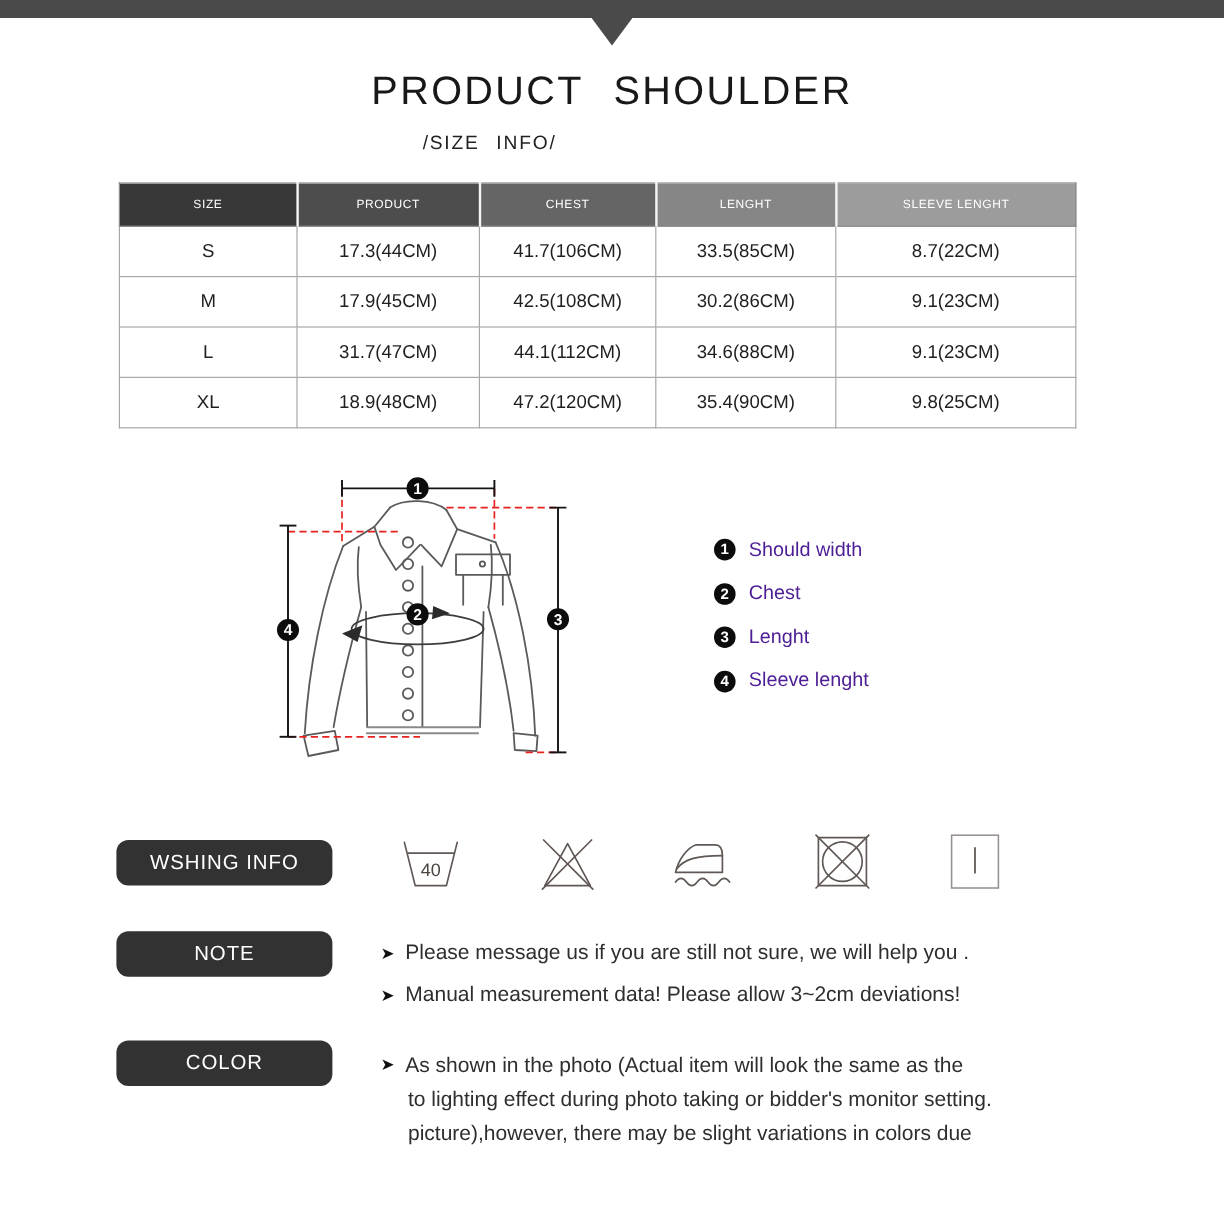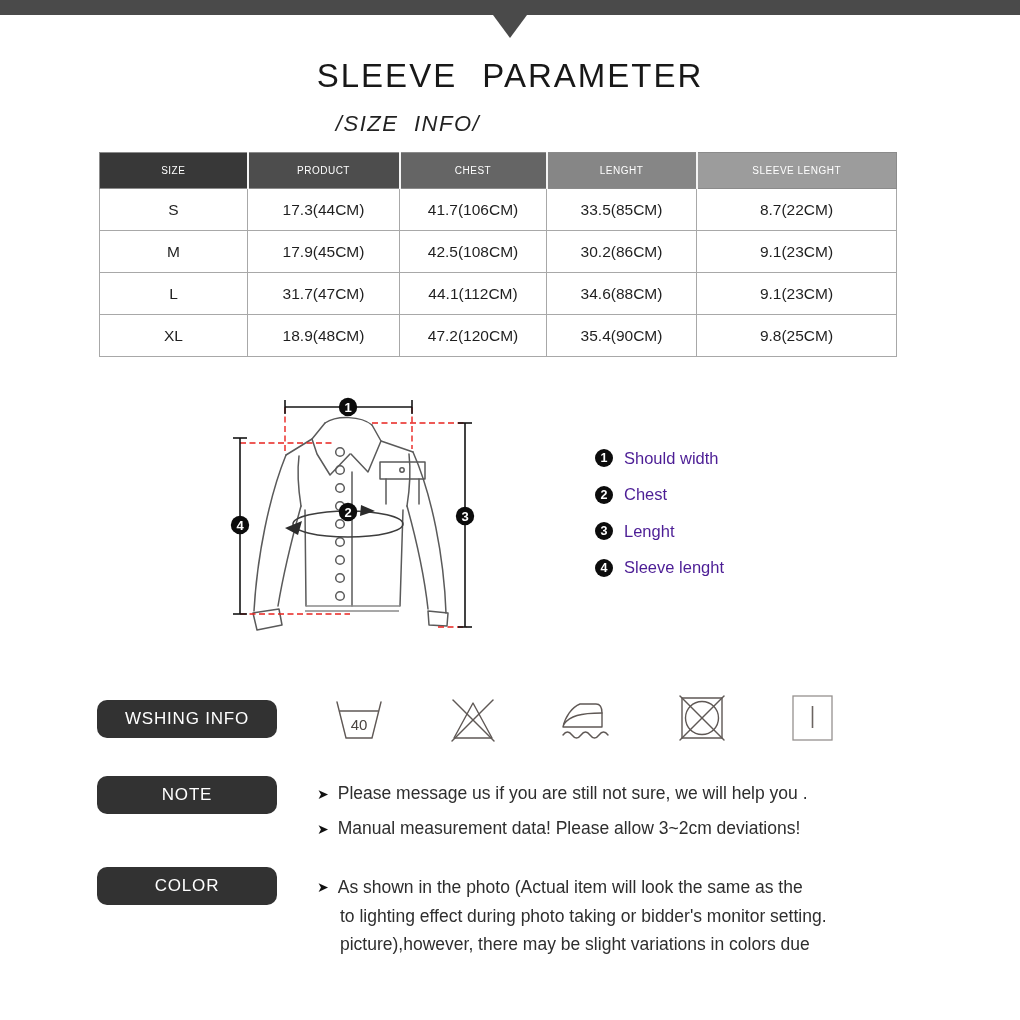--- a/index.html
+++ b/index.html
@@ -7,21 +7,21 @@
         font-family:"Liberation Sans",sans-serif;color:#1c1c1c;}
   
   .topbar{position:absolute;left:0;top:0;width:1020px;height:15px;background:#4a4a4a;}
   .top-pointer{position:absolute;left:493px;top:15px;width:0;height:0;
         border-left:17px solid transparent;border-right:17px solid transparent;
         border-top:23px solid #4a4a4a;}
   
   .title{position:absolute;left:0;top:57px;width:1020px;text-align:center;
         font-size:33px;letter-spacing:2px;word-spacing:14px;color:#181818;}
   .subtitle{position:absolute;left:0;top:111px;width:816px;text-align:center;
-        font-size:22px;letter-spacing:1.5px;word-spacing:8px;color:#222;font-style:italic;}
+        font-size:16px;letter-spacing:1.5px;word-spacing:8px;color:#222;}
   
   table.size{position:absolute;left:99px;top:152px;border-collapse:collapse;table-layout:fixed;}
   table.size td,table.size th{border:1px solid #a8a8a8;text-align:center;font-weight:normal;}
   table.size th{height:33px;color:#ffffff;font-size:10px;letter-spacing:.5px;border-color:#8b8b8b;
         border-right:2px solid #f5f5f5;}
   table.size th:last-child{border-right:1px solid #8b8b8b;}
   table.size td{height:39px;font-size:15.5px;color:#1f1f1f;background:#fff;}
   
   .shirt-svg{position:absolute;left:225px;top:392px;}
   .legend{position:absolute;left:595px;top:448px;}
@@ -50,21 +50,21 @@
   .color-cont{padding-left:23px;}
 </style>
 </head>
 <body>
 
 <div class="page">
 
   <div class="topbar"></div>
   <div class="top-pointer"></div>
 
-  <div class="title">SLEEVE  PARAMETER</div>
+  <div class="title">PRODUCT  SHOULDER</div>
   <div class="subtitle">/SIZE  INFO/</div>
 
   <table class="size">
     <colgroup>
       <col style="width:148px">
         <col style="width:152px">
         <col style="width:147px">
       <col style="width:150px">
         <col style="width:200px">
     </colgroup>

